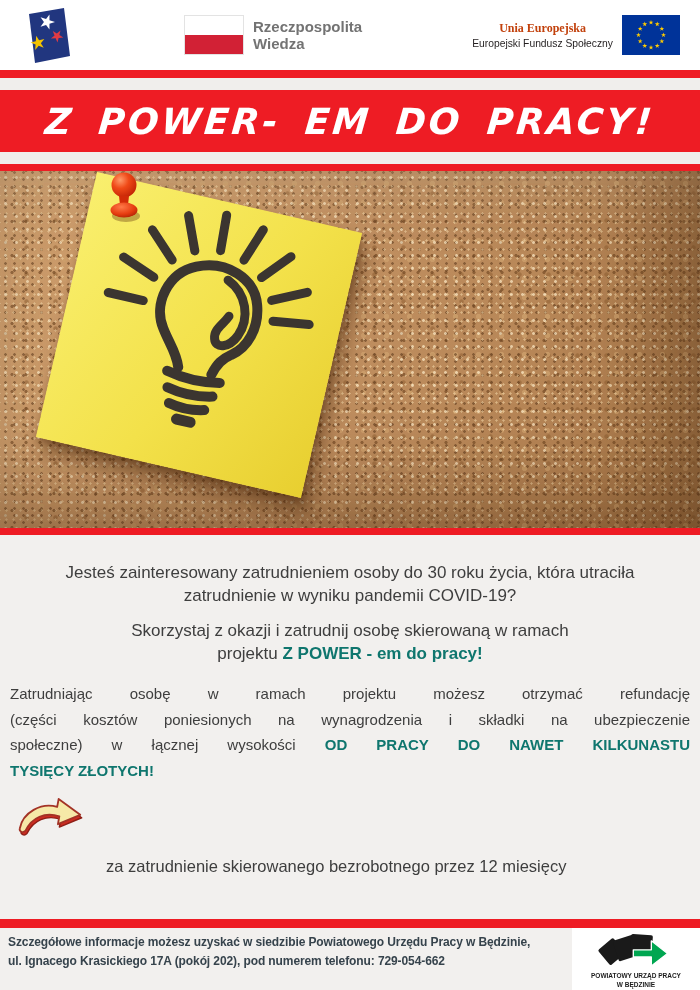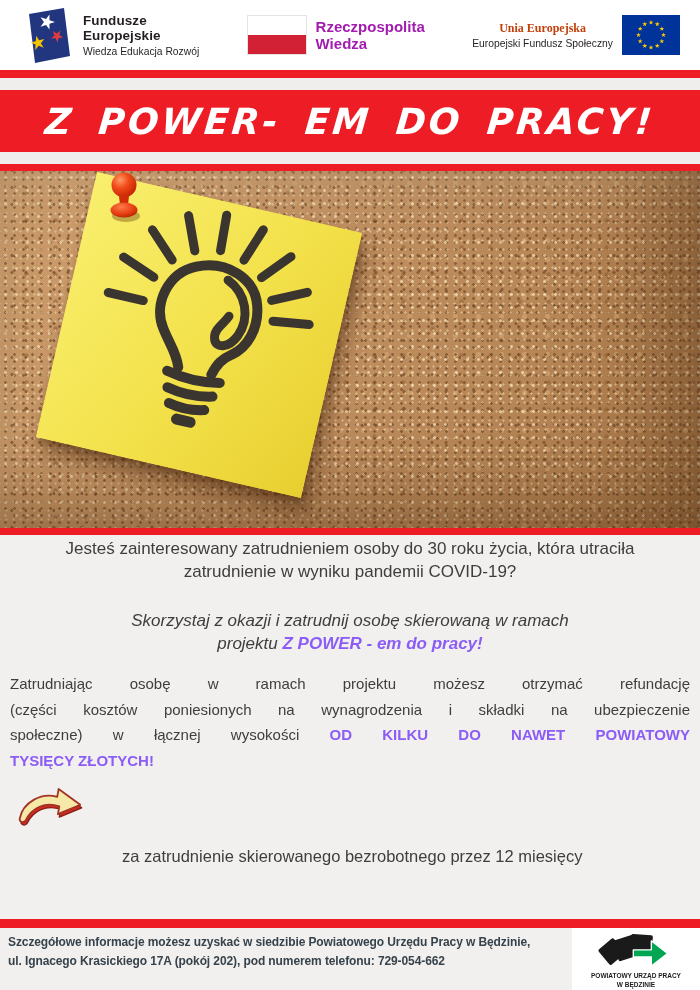--- a/index.html
+++ b/index.html
@@ -5,21 +5,21 @@
   * { margin:0; padding:0; box-sizing:border-box; }
   html,body { width:700px; }
   body { font-family:"Liberation Sans","DejaVu Sans",sans-serif; background:#f2f0ee; }
   .poster { width:700px; height:990px; overflow:hidden; background:#f2f0ee; position:relative; }
 
   
   .logos { height:70px; background:#ffffff; display:flex; align-items:center; justify-content:space-between; padding:0 20px; }
   .logo-block { display:flex; align-items:center; gap:9px; }
   .lb-title { font-weight:bold; color:#231f20; font-size:13.5px; line-height:1.12; letter-spacing:.1px; }
   .lb-sub { color:#231f20; font-size:10.3px; margin-top:3px; }
-  .pl-title { font-weight:bold; color:#a21caf; font-size:15px; line-height:1.15; }
+  .pl-title { font-weight:bold; color:#737373; font-size:15px; line-height:1.15; }
   .eu-text { text-align:center; }
   .eu-title { font-weight:bold; color:#c2410c; font-size:12px;font-family:Liberation Serif, serif; }
   .eu-sub { color:#231f20; font-size:10.3px; margin-top:2px; }
   .pl-flag { width:60px; height:40px; border:1px solid #e3e3e3; }
   .pl-flag .w { height:50%; background:#ffffff; }
   .pl-flag .r { height:50%; background:#d22135; }
 
   
   .red-rule { height:8px; background:#ee1c24; }
   .red-rule.thin { height:7px; }
@@ -47,28 +47,28 @@
     box-shadow: inset -70px 0 100px -30px rgba(72,40,14,.38), inset 0 -55px 90px -25px rgba(72,40,14,.32), inset 0 35px 70px -35px rgba(255,242,214,.3); }
 
   .sticky-note { position:absolute; left:63px; top:28px; width:272px; height:272px;
     transform:rotate(13deg);
     background:linear-gradient(118deg, #f9ef6e 0%, #f3e14a 55%, #e8cf30 100%);
     box-shadow: 9px 14px 18px rgba(66,33,6,.45), 2px 4px 6px rgba(66,33,6,.3); z-index:2; }
   .doodle { position:absolute; left:15px; top:5px; }
   .pushpin { position:absolute; left:103px; top:1px; z-index:3; }
 
   
-  .content { height:384px; padding:2px 10px 0 10px; color:#3e3e3e; overflow:hidden; }
+  .content { height:384px; padding:26px 10px 0 10px; color:#3e3e3e; overflow:hidden; }
   .p-center { text-align:center; font-size:17px; line-height:23px; }
-  .p2 { margin-top:26px;font-style:italic; }
-  .hl { color:#8b5cf6; font-weight:bold; }
+  .p2 { margin-top:12px; }
+  .hl { color:#0f766e; font-weight:bold; }
   .p-just { margin-top:16px; font-size:15px; }
   .jl { text-align:justify; text-align-last:justify; line-height:25.5px; }
   .jl-last { text-align:left; line-height:25.5px; font-weight:bold; }
-  .bullet { display:flex; align-items:flex-start; gap:36px; margin-top:6px; padding-left:4px; }
+  .bullet { display:flex; align-items:flex-start; gap:20px; margin-top:6px; padding-left:4px; }
   .bullet-icon { flex:none; margin-top:3px; }
   .bullet-text { font-size:16.5px; line-height:31px; white-space:pre-wrap; }
 
   
   footer { height:62px; display:flex; background:#f2f0ee; }
   .footer-text { flex:1; padding:5px 0 0 8px; }
   .footer-text div { font-weight:bold; font-size:12px; letter-spacing:-.1px; line-height:19px; color:#36434c; white-space:nowrap; }
   .footer-logo-box { width:128px; background:#ffffff; display:flex; flex-direction:column; align-items:center; justify-content:center; padding-top:2px; }
   .pup-caption { font-size:6.5px; font-weight:bold; color:#1c1c1c; text-align:center; line-height:1.35; margin-top:1px; }
 </style>
@@ -84,25 +84,20 @@
 <div class="poster">
 
   <header class="logos">
     <div class="logo-block">
       <svg class="fe-flag" width="54" height="58" viewBox="0 0 54 58">
         <polygon points="9,8 44,2 50,50 15,57" fill="#21367f"></polygon>
         <use href="#star5" transform="translate(27,16) rotate(18) scale(8)" fill="#ffffff"></use>
         <use href="#star5" transform="translate(18,37) rotate(-14) scale(7.5)" fill="#f4c300"></use>
         <use href="#star5" transform="translate(37,30) rotate(32) scale(6.6)" fill="#e03a43"></use>
       </svg>
-      <div>
-        <div class="lb-title">Fundusze</div>
-        <div class="lb-title">Europejskie</div>
-        <div class="lb-sub">Wiedza Edukacja Rozwój</div>
-      </div>
     </div>
 
     <div class="logo-block">
       <div class="pl-flag">
           <div class="w"></div>
           <div class="r"></div>
         </div>
       <div>
         <div class="pl-title">Rzeczpospolita</div>
         <div class="pl-title">Wiedza</div>
@@ -200,21 +195,21 @@
       <span style="display:block">Skorzystaj z okazji i zatrudnij osobę skierowaną w ramach</span>
       <span style="display:block">
         <span>projektu </span><span class="hl">Z POWER - em do pracy!</span>
       </span>
     </p>
 
     <div class="p-just">
       <div class="jl">Zatrudniając osobę w ramach projektu możesz otrzymać refundację</div>
       <div class="jl">(części kosztów poniesionych na wynagrodzenia i składki na ubezpieczenie</div>
       <div class="jl">
-        <span>społeczne) w łącznej wysokości </span><span class="hl">OD KILKU DO NAWET POWIATOWY</span>
+        <span>społeczne) w łącznej wysokości </span><span class="hl">OD PRACY DO NAWET KILKUNASTU</span>
       </div>
       <div class="jl-last hl">TYSIĘCY ZŁOTYCH!</div>
     </div>
 
     <div class="bullet">
       <svg class="bullet-icon" width="72" height="50" viewBox="0 0 100 66">
         <path d="M8,49 C12,27 38,12 60,19 L62,8 L92,30 L61,43 L63,32 C43,26 25,33 16,52 C12,56 7,53 8,49 Z" fill="#cf2b20" stroke="#8e1f16" stroke-width="2" stroke-linejoin="round" transform="translate(2,4)"></path>
         <path d="M8,49 C12,27 38,12 60,19 L62,8 L92,30 L61,43 L63,32 C43,26 25,33 16,52 C12,56 7,53 8,49 Z" fill="#f6e9a8" stroke="#a33326" stroke-width="2.5" stroke-linejoin="round"></path>
       </svg>
       <p class="bullet-text">

